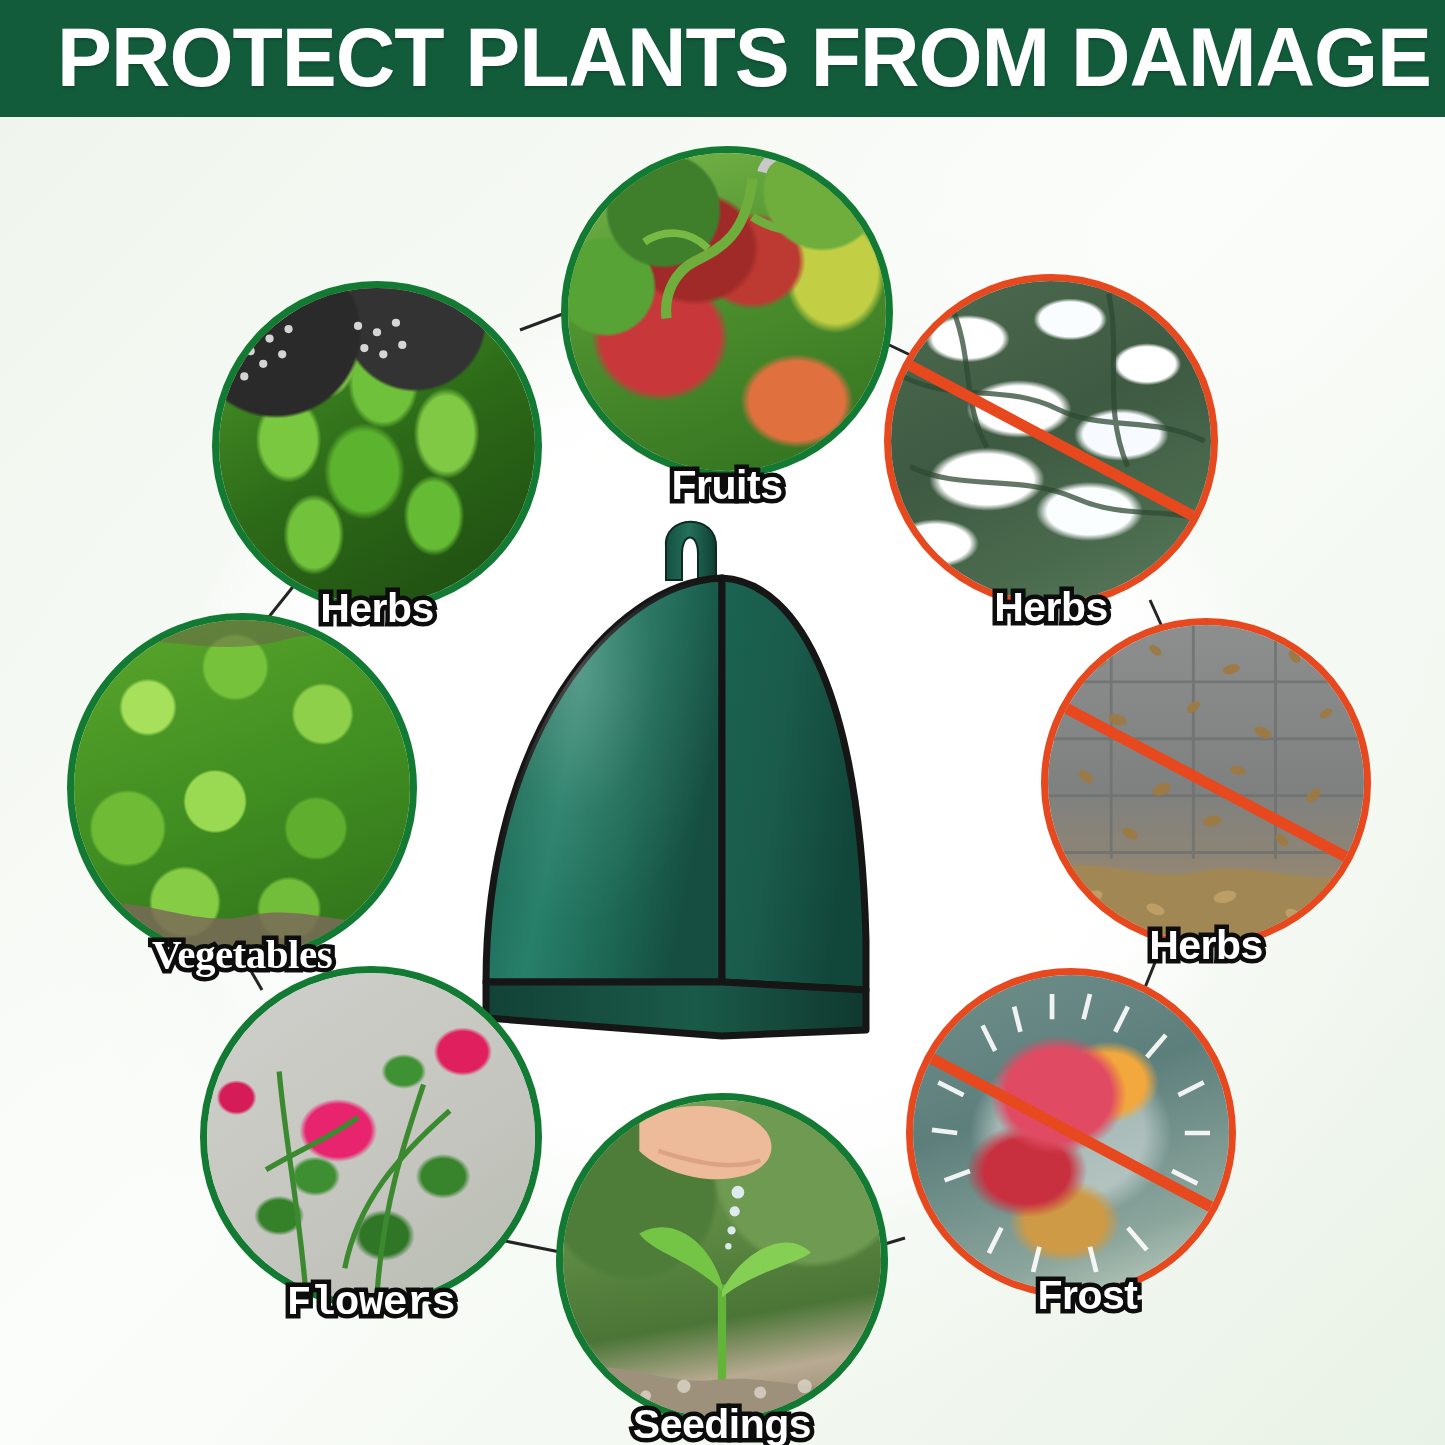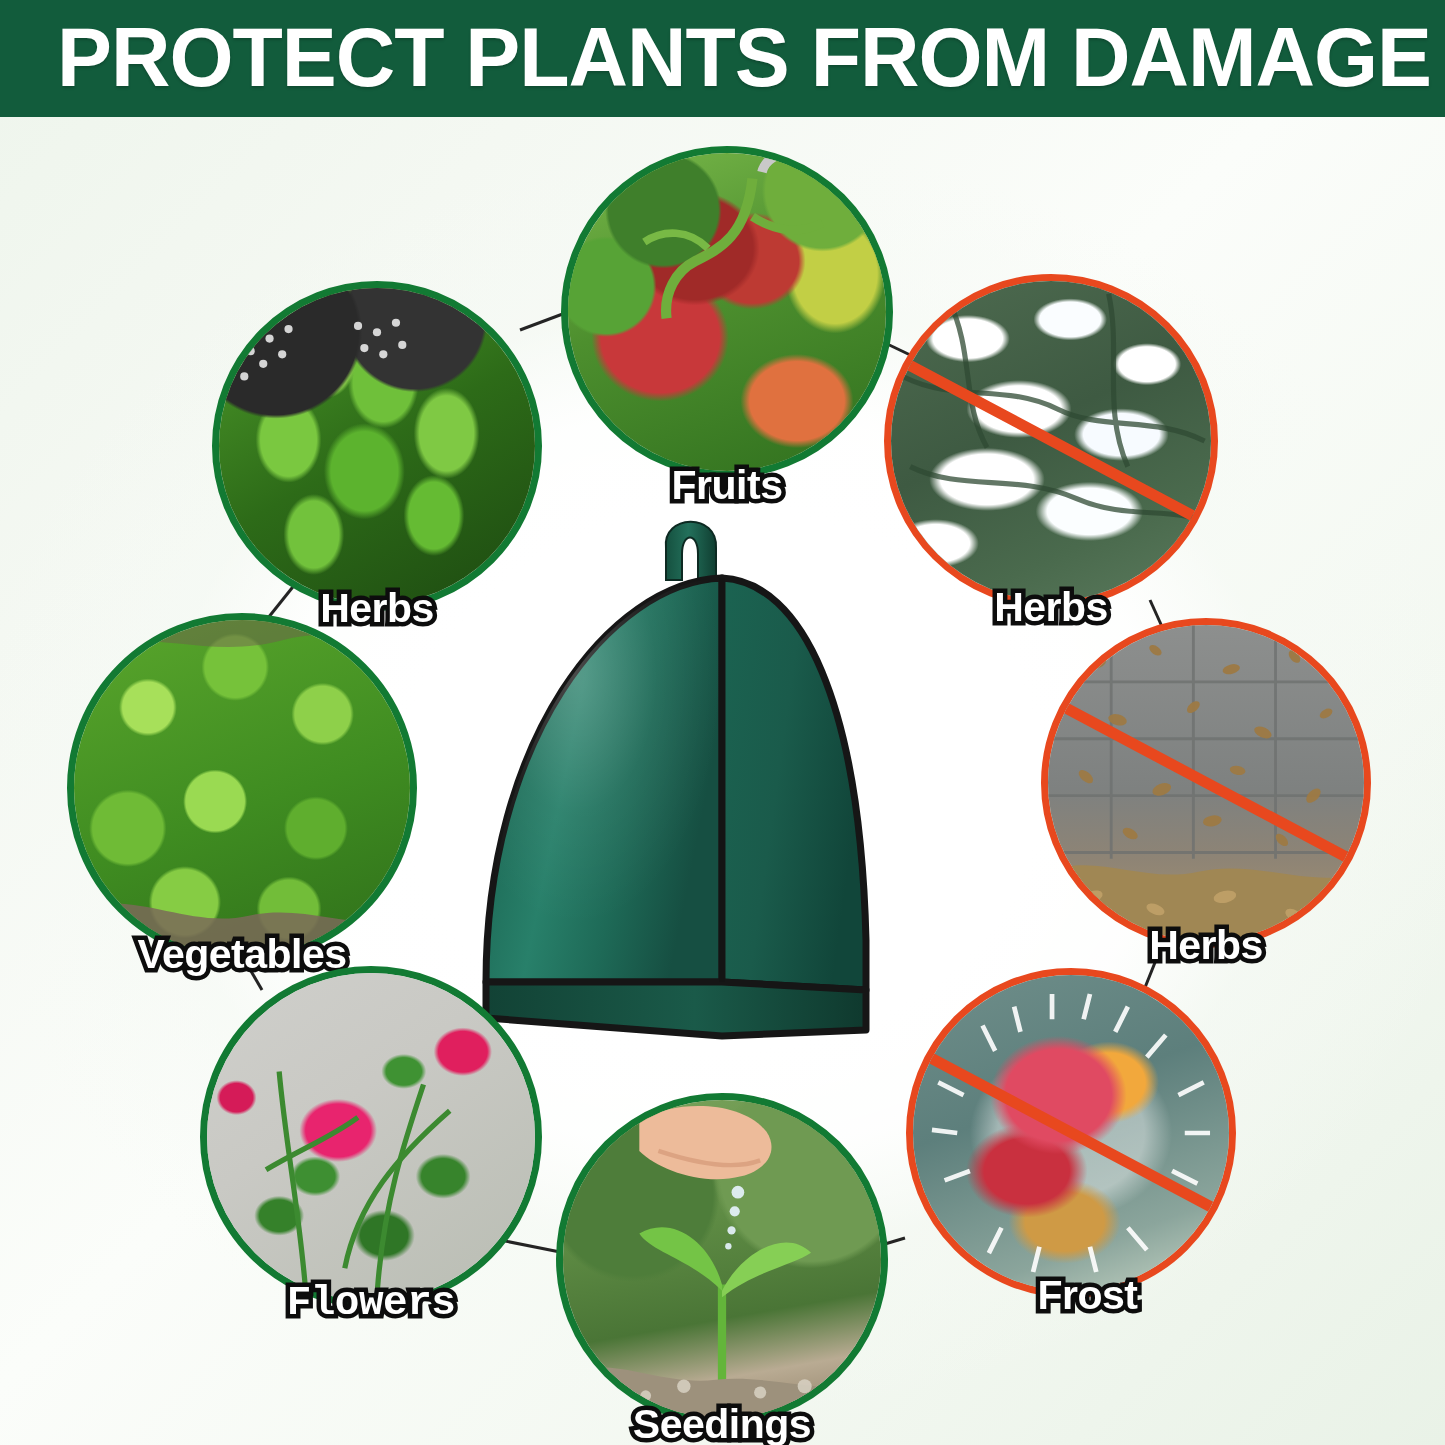--- a/index.html
+++ b/index.html
@@ -220,21 +220,21 @@
   </div>
 
   <div class="node" style="left:67px;top:613px;width:350px;height:350px;">
     <div class="disc good">
       <div class="art leafy"></div>
       <svg class="art" viewBox="0 0 100 100" preserveAspectRatio="none">
         <path d="M0 86 C18 80 34 92 52 88 C70 84 86 94 100 88 L100 100 L0 100 Z" fill="#7a6a58" opacity="0.85"></path>
         <path d="M0 8 C22 2 40 12 62 6 C80 1 92 10 100 6 L100 0 L0 0 Z" fill="#6d5f4e" opacity="0.5"></path>
       </svg>
     </div>
-    <div class="caption" style="bottom:-18px;">Vegetables</div>
+    <div class="caption" style="bottom:-18px;font-family:Liberation Serif, serif;">Vegetables</div>
   </div>
 
   <div class="node" style="left:200px;top:966px;width:342px;height:342px;">
     <div class="disc good">
       <div class="art" style="background:
         radial-gradient(ellipse 16% 13% at 40% 48%, #e8246e 0 62%, transparent 74%),
         radial-gradient(ellipse 12% 10% at 78% 24%, #e01f5e 0 62%, transparent 74%),
         radial-gradient(ellipse 8% 7% at 9% 38%, #d51b58 0 62%, transparent 76%),
         radial-gradient(ellipse 10% 8% at 33% 62%, #3e8f32 0 60%, transparent 76%),
         radial-gradient(ellipse 9% 7% at 60% 30%, #3f9233 0 60%, transparent 76%),

